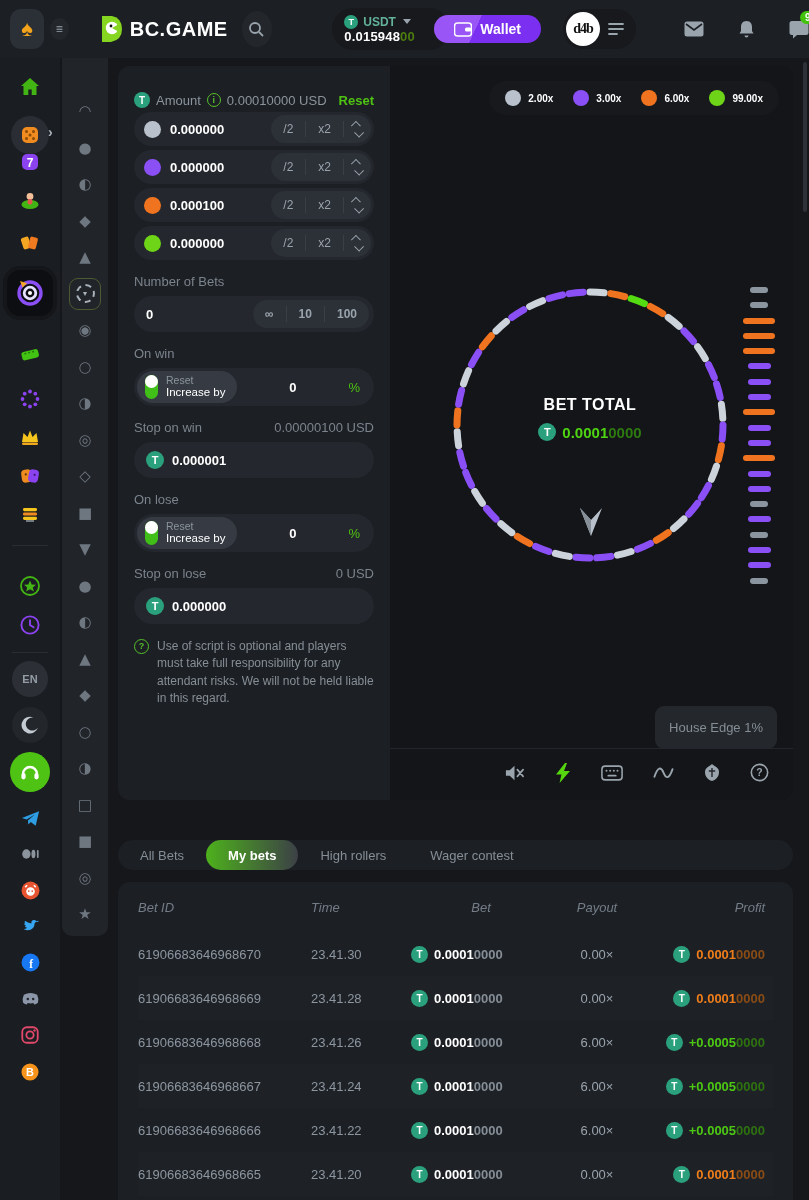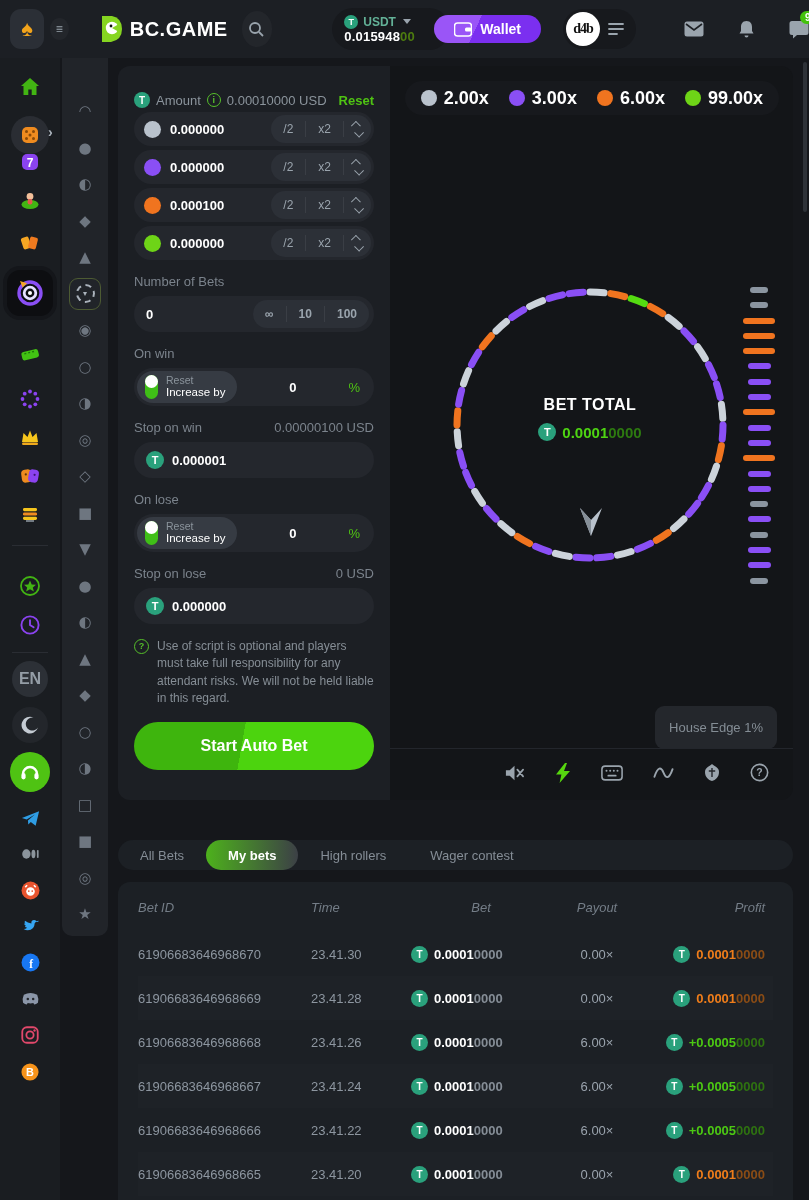--- a/index.html
+++ b/index.html
@@ -21,21 +21,21 @@
   .caret{width:0;height:0;border-left:4px solid transparent;border-right:4px solid transparent;border-top:5px solid #9aa4ad;margin-left:2px;}
   .wallet-btn{height:28px;margin-left:-16px;padding:0 20px;border-radius:20px;background:linear-gradient(115deg,#9a55f7 40%,#7b2ff0 40%);display:flex;align-items:center;gap:8px;color:#fff;font-weight:bold;font-size:14px;z-index:1;}
   .avatar-pill{display:flex;align-items:center;gap:8px;margin-left:22px;background:#17191d;border-radius:20px;padding:3px 12px 3px 3px;height:40px;}
   .avatar{width:34px;height:34px;border-radius:50%;background:#fff;color:#111;display:flex;align-items:center;justify-content:center;font-family:"Liberation Serif",serif;font-weight:bold;font-size:14px;letter-spacing:-1px;}
   .hd-ico{margin-left:34px;position:relative;display:flex;align-items:center;}
   .badge{position:absolute;top:-9px;right:-12px;background:#43c20c;color:#fff;font-size:10px;font-weight:bold;border-radius:8px;padding:1px 5px;}
   
   .rail1{position:absolute;top:58px;left:0;width:60px;height:1142px;background:#1a1d21;z-index:10;}
   .rail1 .it{position:absolute;left:0;width:60px;display:flex;justify-content:center;}
   .rail1 .sep{position:absolute;left:12px;width:36px;height:1px;background:#2a2d33;}
-  .circ36{width:36px;height:36px;border-radius:50%;background:#2c3036;display:flex;align-items:center;justify-content:center;font-size:16px;font-weight:bold;color:#949da6;}
+  .circ36{width:36px;height:36px;border-radius:50%;background:#2c3036;display:flex;align-items:center;justify-content:center;font-size:11px;font-weight:bold;color:#949da6;}
   .circ-moon{background:#23262b;}
   .circ-sup{width:40px;height:40px;background:#4fc313;}
   .active-game-box{width:46px;height:46px;border-radius:13px;background:#0d0e11;display:flex;align-items:center;justify-content:center;box-shadow:0 0 0 4px #14161a;}
   .dice-hi{width:38px;height:38px;border-radius:50%;background:#2a2d33;display:flex;align-items:center;justify-content:center;}
   .rail-chev{position:absolute;left:48px;top:124px;color:#aab2bb;font-size:14px;font-weight:bold;z-index:11;}
   .rail2{position:absolute;top:58px;left:62px;width:46px;height:878px;background:#212429;border-radius:0 0 10px 10px;z-index:9;}
   .rail2 .g{position:absolute;left:0;width:46px;display:flex;justify-content:center;color:#6e7680;font-size:15px;font-family:"DejaVu Sans",sans-serif;}
   .rail2 .g.act .glyphbox{width:32px;height:32px;border:1px solid #4d5b33;border-radius:9px;display:flex;align-items:center;justify-content:center;}
   .dash-circle{width:19px;height:19px;border:2px dashed #aab2bb;border-radius:50%;display:flex;align-items:center;justify-content:center;color:#aab2bb;font-size:8px;}
   
@@ -72,21 +72,21 @@
   .pct{color:#4fc313;font-size:13px;}
   .tether{width:18px;height:18px;background:#2aa17c;border-radius:50%;color:#fff;font-weight:bold;font-size:11px;display:inline-flex;align-items:center;justify-content:center;flex-shrink:0;}
   .tether.sm{width:17px;height:17px;font-size:10px;}
   .input-row .tether{margin-right:8px;}
   .disclaimer{margin-top:14px;display:flex;gap:8px;font-size:12px;color:#868e96;line-height:1.45;}
   .q-ico{width:15px;height:15px;border:1.4px solid #56bf2a;color:#56bf2a;border-radius:50%;font-size:9px;display:inline-flex;align-items:center;justify-content:center;flex-shrink:0;margin-top:1px;font-weight:bold;}
   .start-btn{margin-top:14px;height:48px;border-radius:24px;background:linear-gradient(100deg,#3eb50d 45%,#4cd40e 45%);color:#fff;font-weight:bold;font-size:16px;display:flex;align-items:center;justify-content:center;}
   
   .wheel-area{flex:1;background:#131518;position:relative;}
   .legend{position:absolute;top:15px;right:14px;height:34px;background:#17191d;border-radius:17px;display:flex;align-items:center;padding:0 16px;gap:20px;}
-  .lg-item{display:flex;align-items:center;gap:7px;font-size:18px;font-weight:bold;color:#fff;}
+  .lg-item{display:flex;align-items:center;gap:7px;font-size:10px;font-weight:bold;color:#fff;}
   .lg-dot{width:16px;height:16px;border-radius:50%;}
   #wheel-svg{position:absolute;left:60px;top:219px;}
   .wheel-center{position:absolute;left:60px;top:330px;width:280px;text-align:center;}
   .wc-title{font-size:16px;font-weight:bold;color:#fff;letter-spacing:.5px;}
   .wc-amt{margin-top:9px;display:flex;align-items:center;justify-content:center;gap:6px;font-size:15px;font-weight:bold;}
   .wc-main{color:#4ed412;}
   .wc-dim{color:#2d7a10;}
   .pointer{position:absolute;left:188px;top:440px;}
   .history{position:absolute;right:14px;top:221px;width:40px;}
   .hbar{height:6px;border-radius:3px;margin:0 auto 9.3px;}
@@ -549,21 +549,20 @@
       <span class="usd">0 USD</span>
     </div>
     <div class="input-row">
       <span class="tether">T</span>
       <span>0.000000</span>
     </div>
     <div class="disclaimer">
       <span class="q-ico">?</span>
       <span>Use of script is optional and players must take full responsibility for any attendant risks. We will not be held liable in this regard.</span>
     </div>
-    <div class="start-btn">Start Auto Bet</div>
   </div>
 
   <div class="wheel-area">
     <div class="legend" id="legend">
  <div class="lg-item">
    <span class="lg-dot" style="background:#b9c2cc"></span>
    <span>2.00x</span>
  </div>
  <div class="lg-item">
    <span class="lg-dot" style="background:#8a4ff5"></span>

